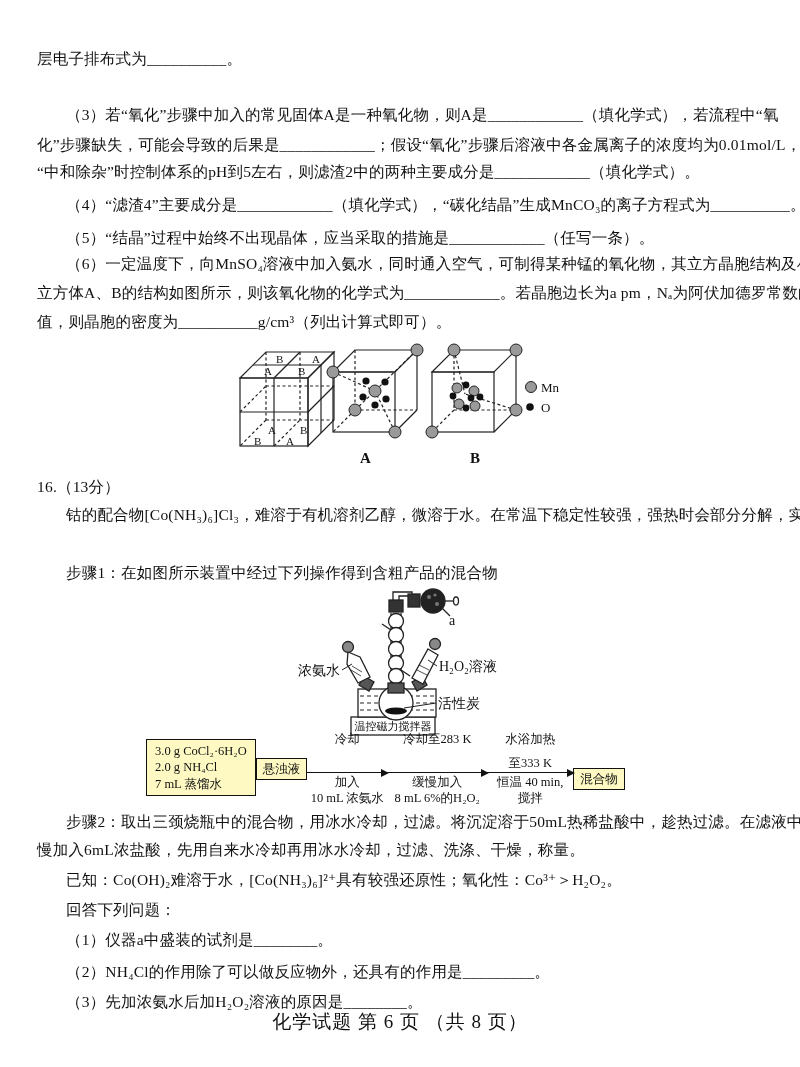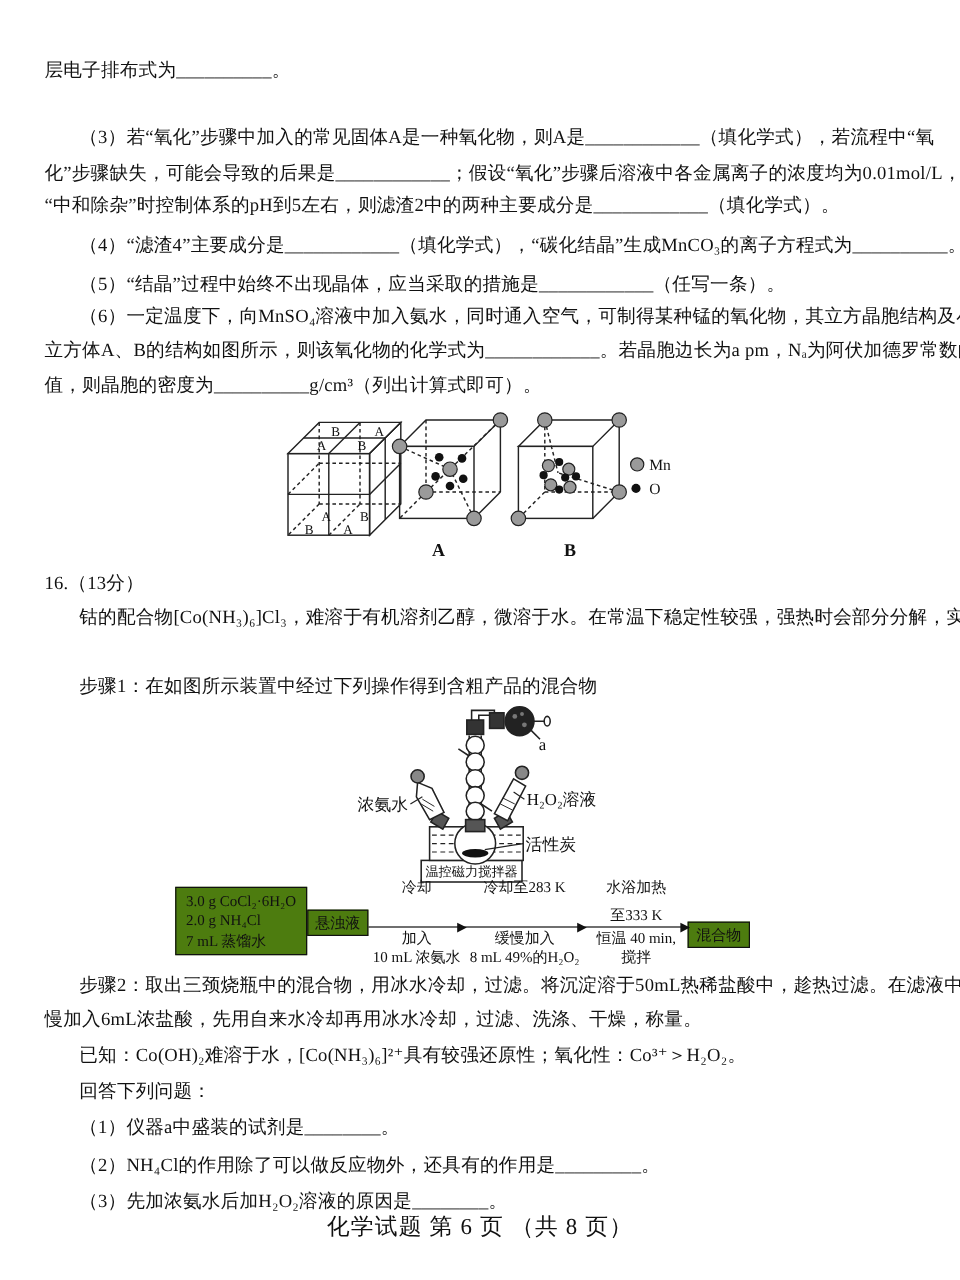--- a/index.html
+++ b/index.html
@@ -4,21 +4,21 @@
 <style>
   html,body{margin:0;padding:0;background:#e8e8e8;}
   .page{position:relative;width:800px;height:1067px;background:#ffffff;margin:0 auto;
         font-family:"Liberation Serif","DejaVu Serif",serif;color:#111;overflow:hidden;}
   .tline{position:absolute;white-space:nowrap;font-size:15.5px;letter-spacing:.2px;line-height:22px;}
   .footer{position:absolute;left:0;width:100%;text-align:center;font-size:19px;letter-spacing:1px;}
   svg text{font-family:"Liberation Serif","DejaVu Serif",serif;}
   
   .flow{position:absolute;left:146px;top:731px;display:flex;align-items:flex-start;
         font-size:12.5px;line-height:1.3;}
-  .fbox{border:1.6px solid #111;background:#4d7c0f;padding:2px 6px;white-space:nowrap;flex-shrink:0;}
+  .fbox{border:1.6px solid #111;background:#fef9c3;padding:2px 6px;white-space:nowrap;flex-shrink:0;}
   .fbox.multi{padding:3px 8px;}
   .agrp{display:flex;flex-direction:column;align-items:center;flex-shrink:0;}
   .atop{height:40px;display:flex;flex-direction:column;justify-content:space-between;align-items:center;
         white-space:nowrap;padding-bottom:1px;}
   .aline{align-self:stretch;height:0;border-top:1.5px solid #111;position:relative;}
   .aline::after{content:"";position:absolute;right:-2px;top:-4.5px;width:0;height:0;
         border-left:8px solid #111;border-top:4px solid transparent;border-bottom:4px solid transparent;}
   .abot{white-space:nowrap;text-align:center;padding-top:1px;}
 </style>
 </head>
@@ -239,21 +239,21 @@
         <div>10 mL 浓氨水</div>
       </div>
     </div>
     <div class="agrp" style="width:100px">
       <div class="atop">
           <span>冷却至283 K</span>
         </div>
       <div class="aline"></div>
       <div class="abot">
         <div>缓慢加入</div>
-        <div>8 mL 49%的H₂O₂</div>
+        <div>8 mL 6%的H₂O₂</div>
       </div>
     </div>
     <div class="agrp" style="width:86px">
       <div class="atop">
         <span>水浴加热</span>
         <span>至333 K</span>
       </div>
       <div class="aline"></div>
       <div class="abot">
         <div>恒温 40 min,</div>

